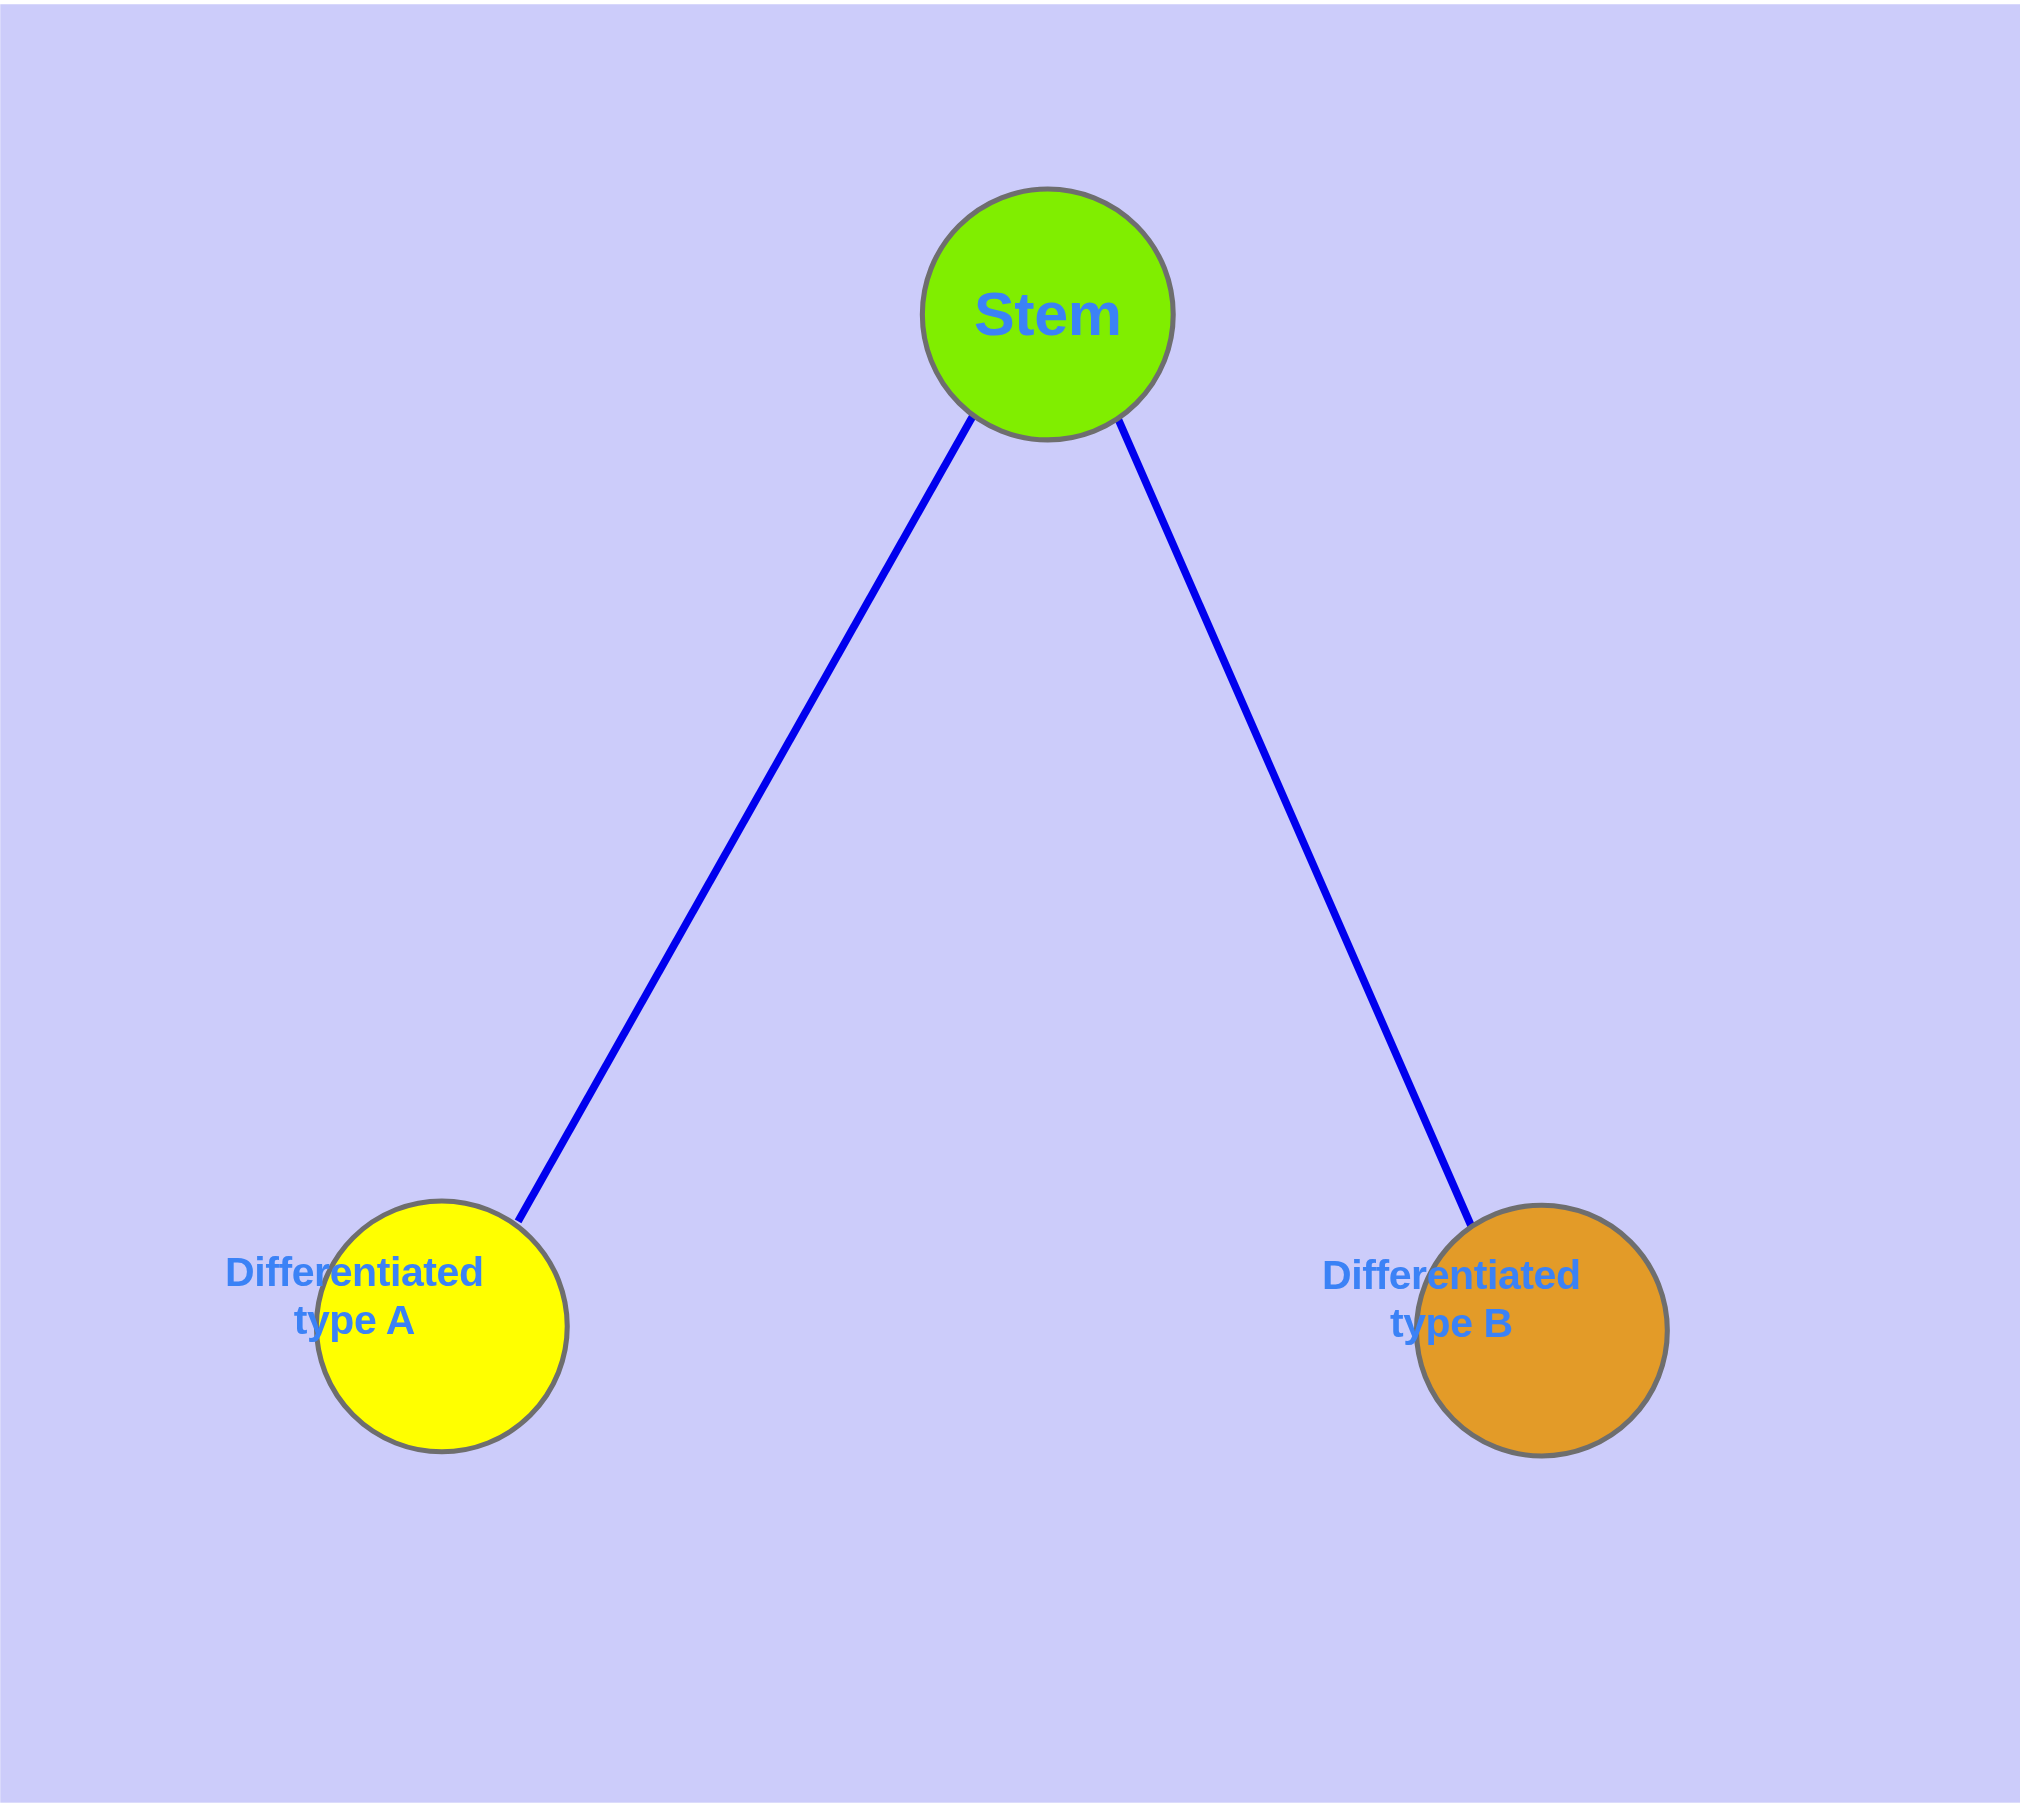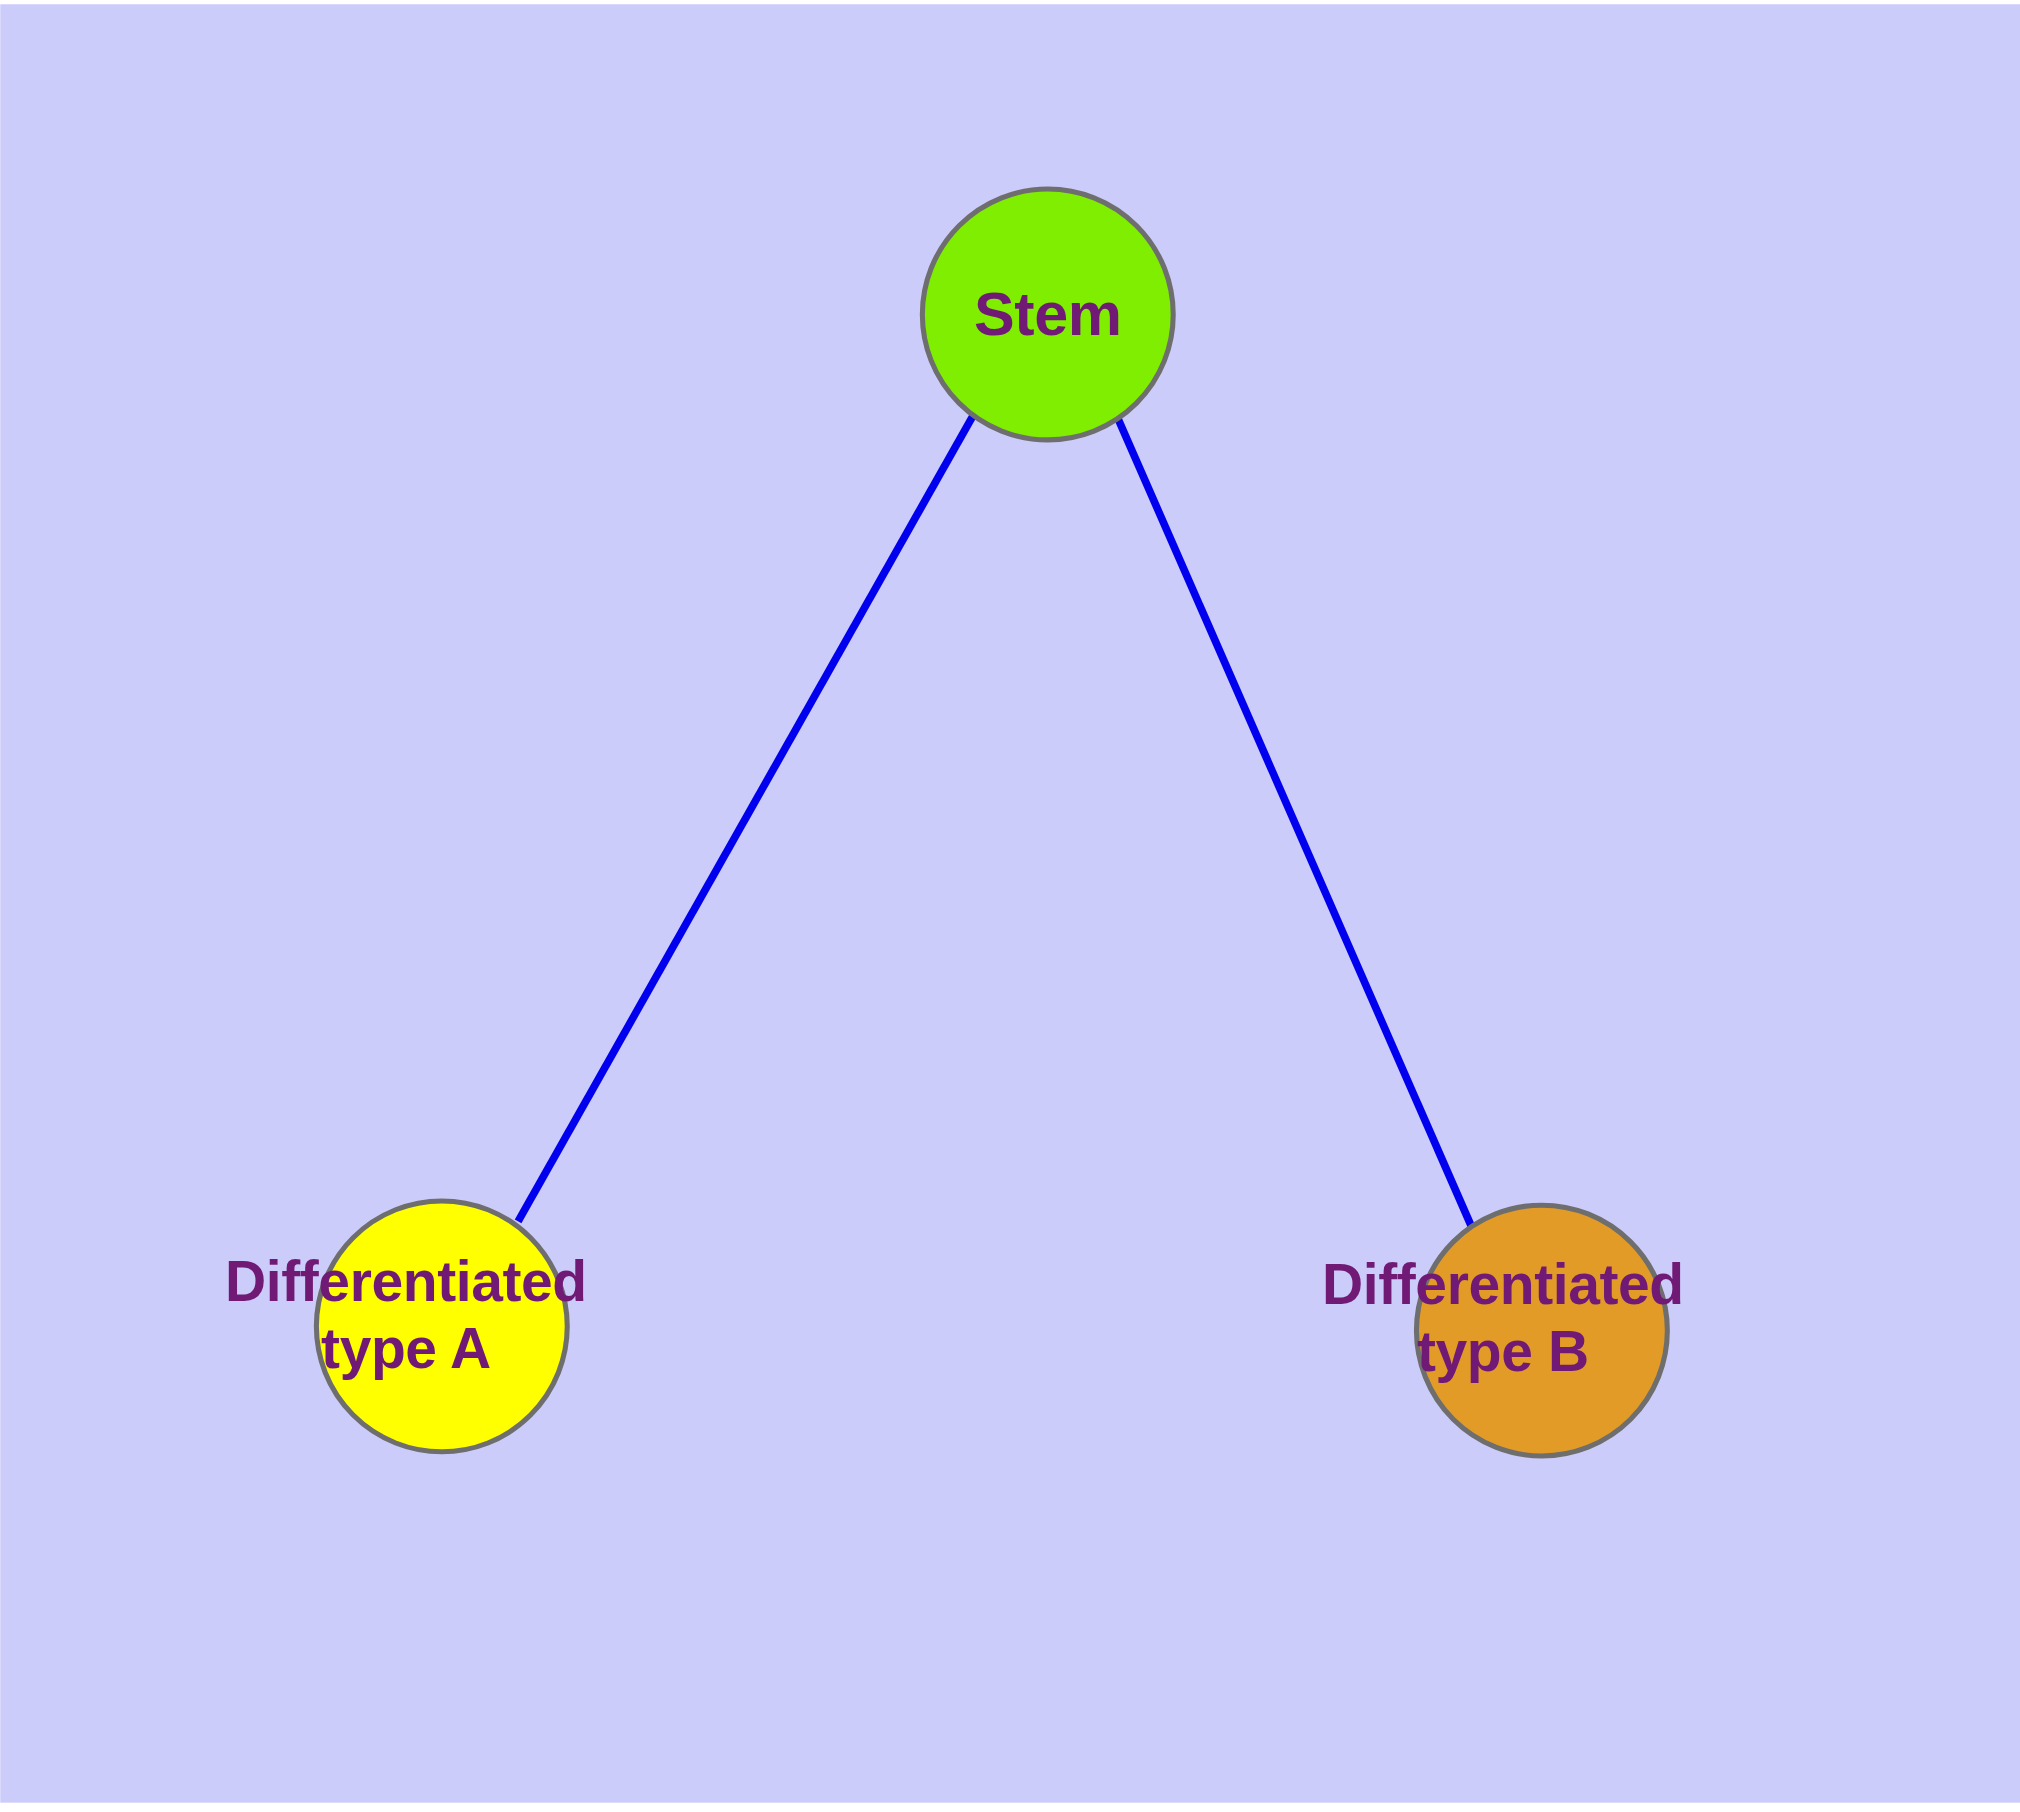--- a/index.html
+++ b/index.html
@@ -24,32 +24,32 @@
     left: 0;
     top: 0;
     width: 2021px;
     height: 1812px;
     display: block;
   }
   .node-label {
     position: absolute;
     font-family: "Liberation Sans", sans-serif;
     font-weight: bold;
-    color: #701a75;
+    color: #3b82f6;
     text-align: center;
     line-height: 1.18;
     white-space: pre;
     pointer-events: none;
     letter-spacing: -0.4px;
   }
   .node-label.stem {
     font-size: 61px;
   }
   .node-label.leaf {
-    font-size: 57px;
+    font-size: 41px;
   }
 </style>
 </head>
 <body>
 
 <div id="graph-canvas">
 
   <svg id="graph-svg" viewBox="0 0 2384 2138" xmlns="http://www.w3.org/2000/svg">
     <rect id="bg-rect" x="0" y="5" width="2384" height="2122" fill="#ccccfa"></rect>
     <g id="edge-layer">

